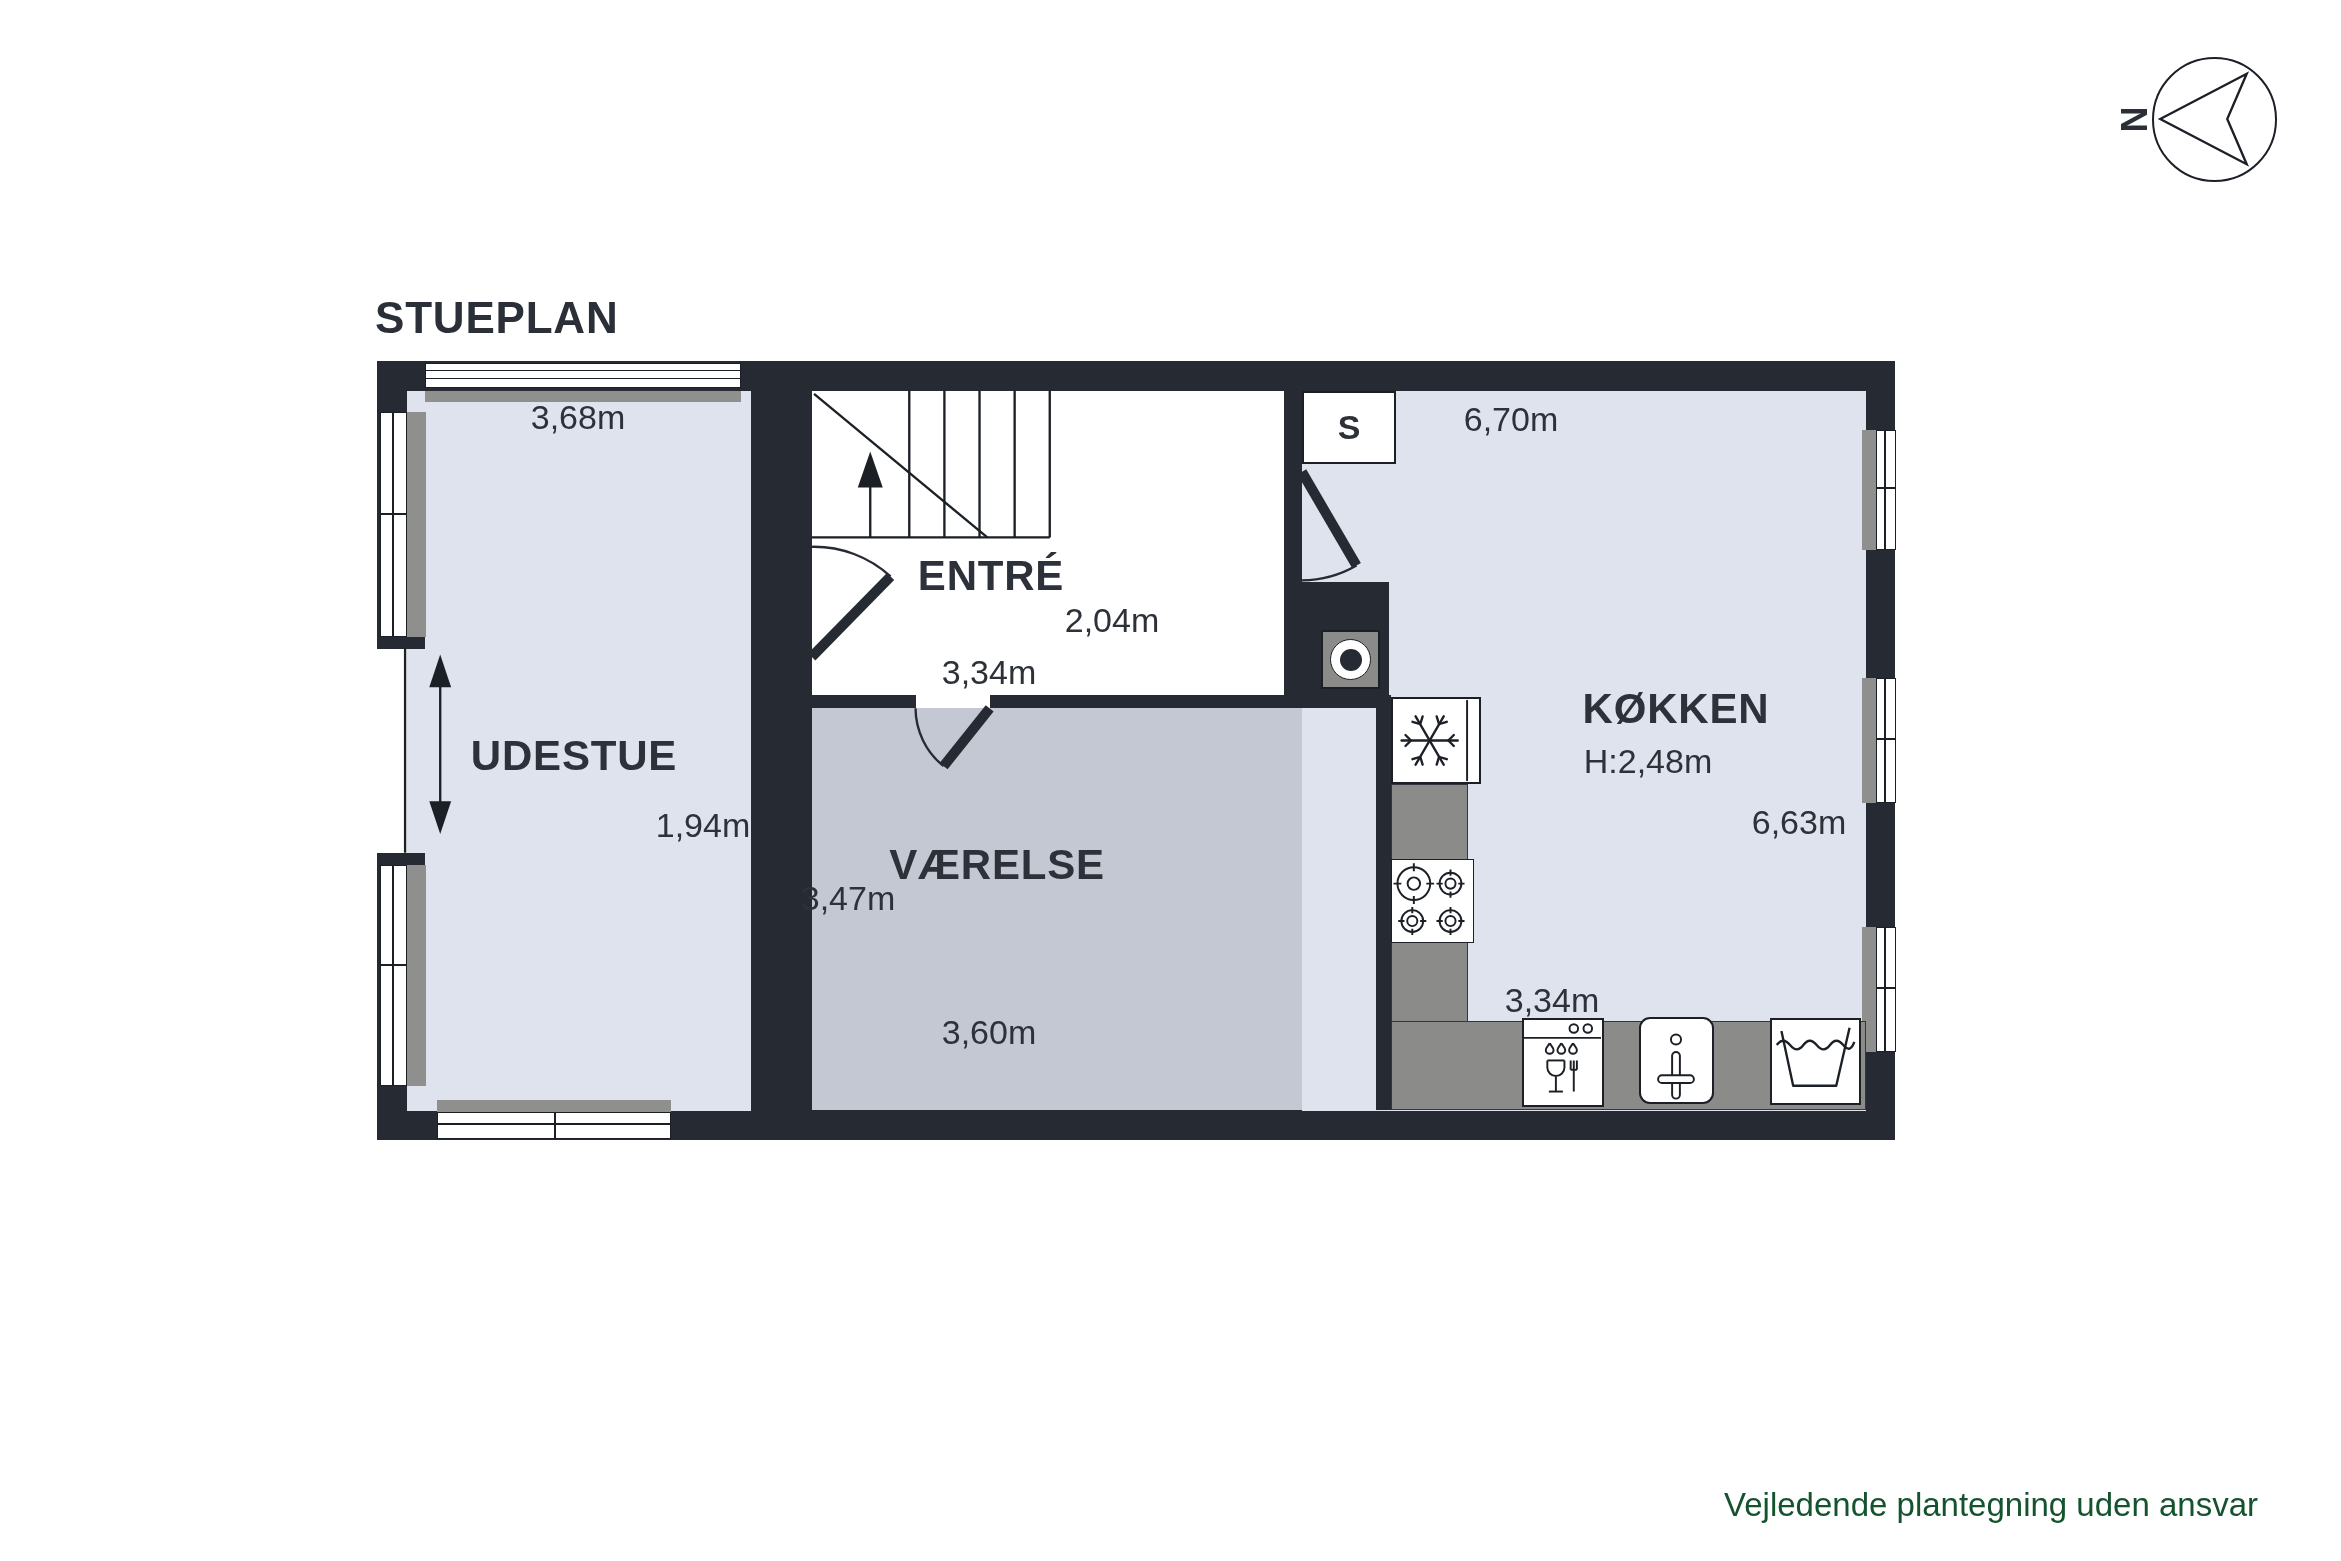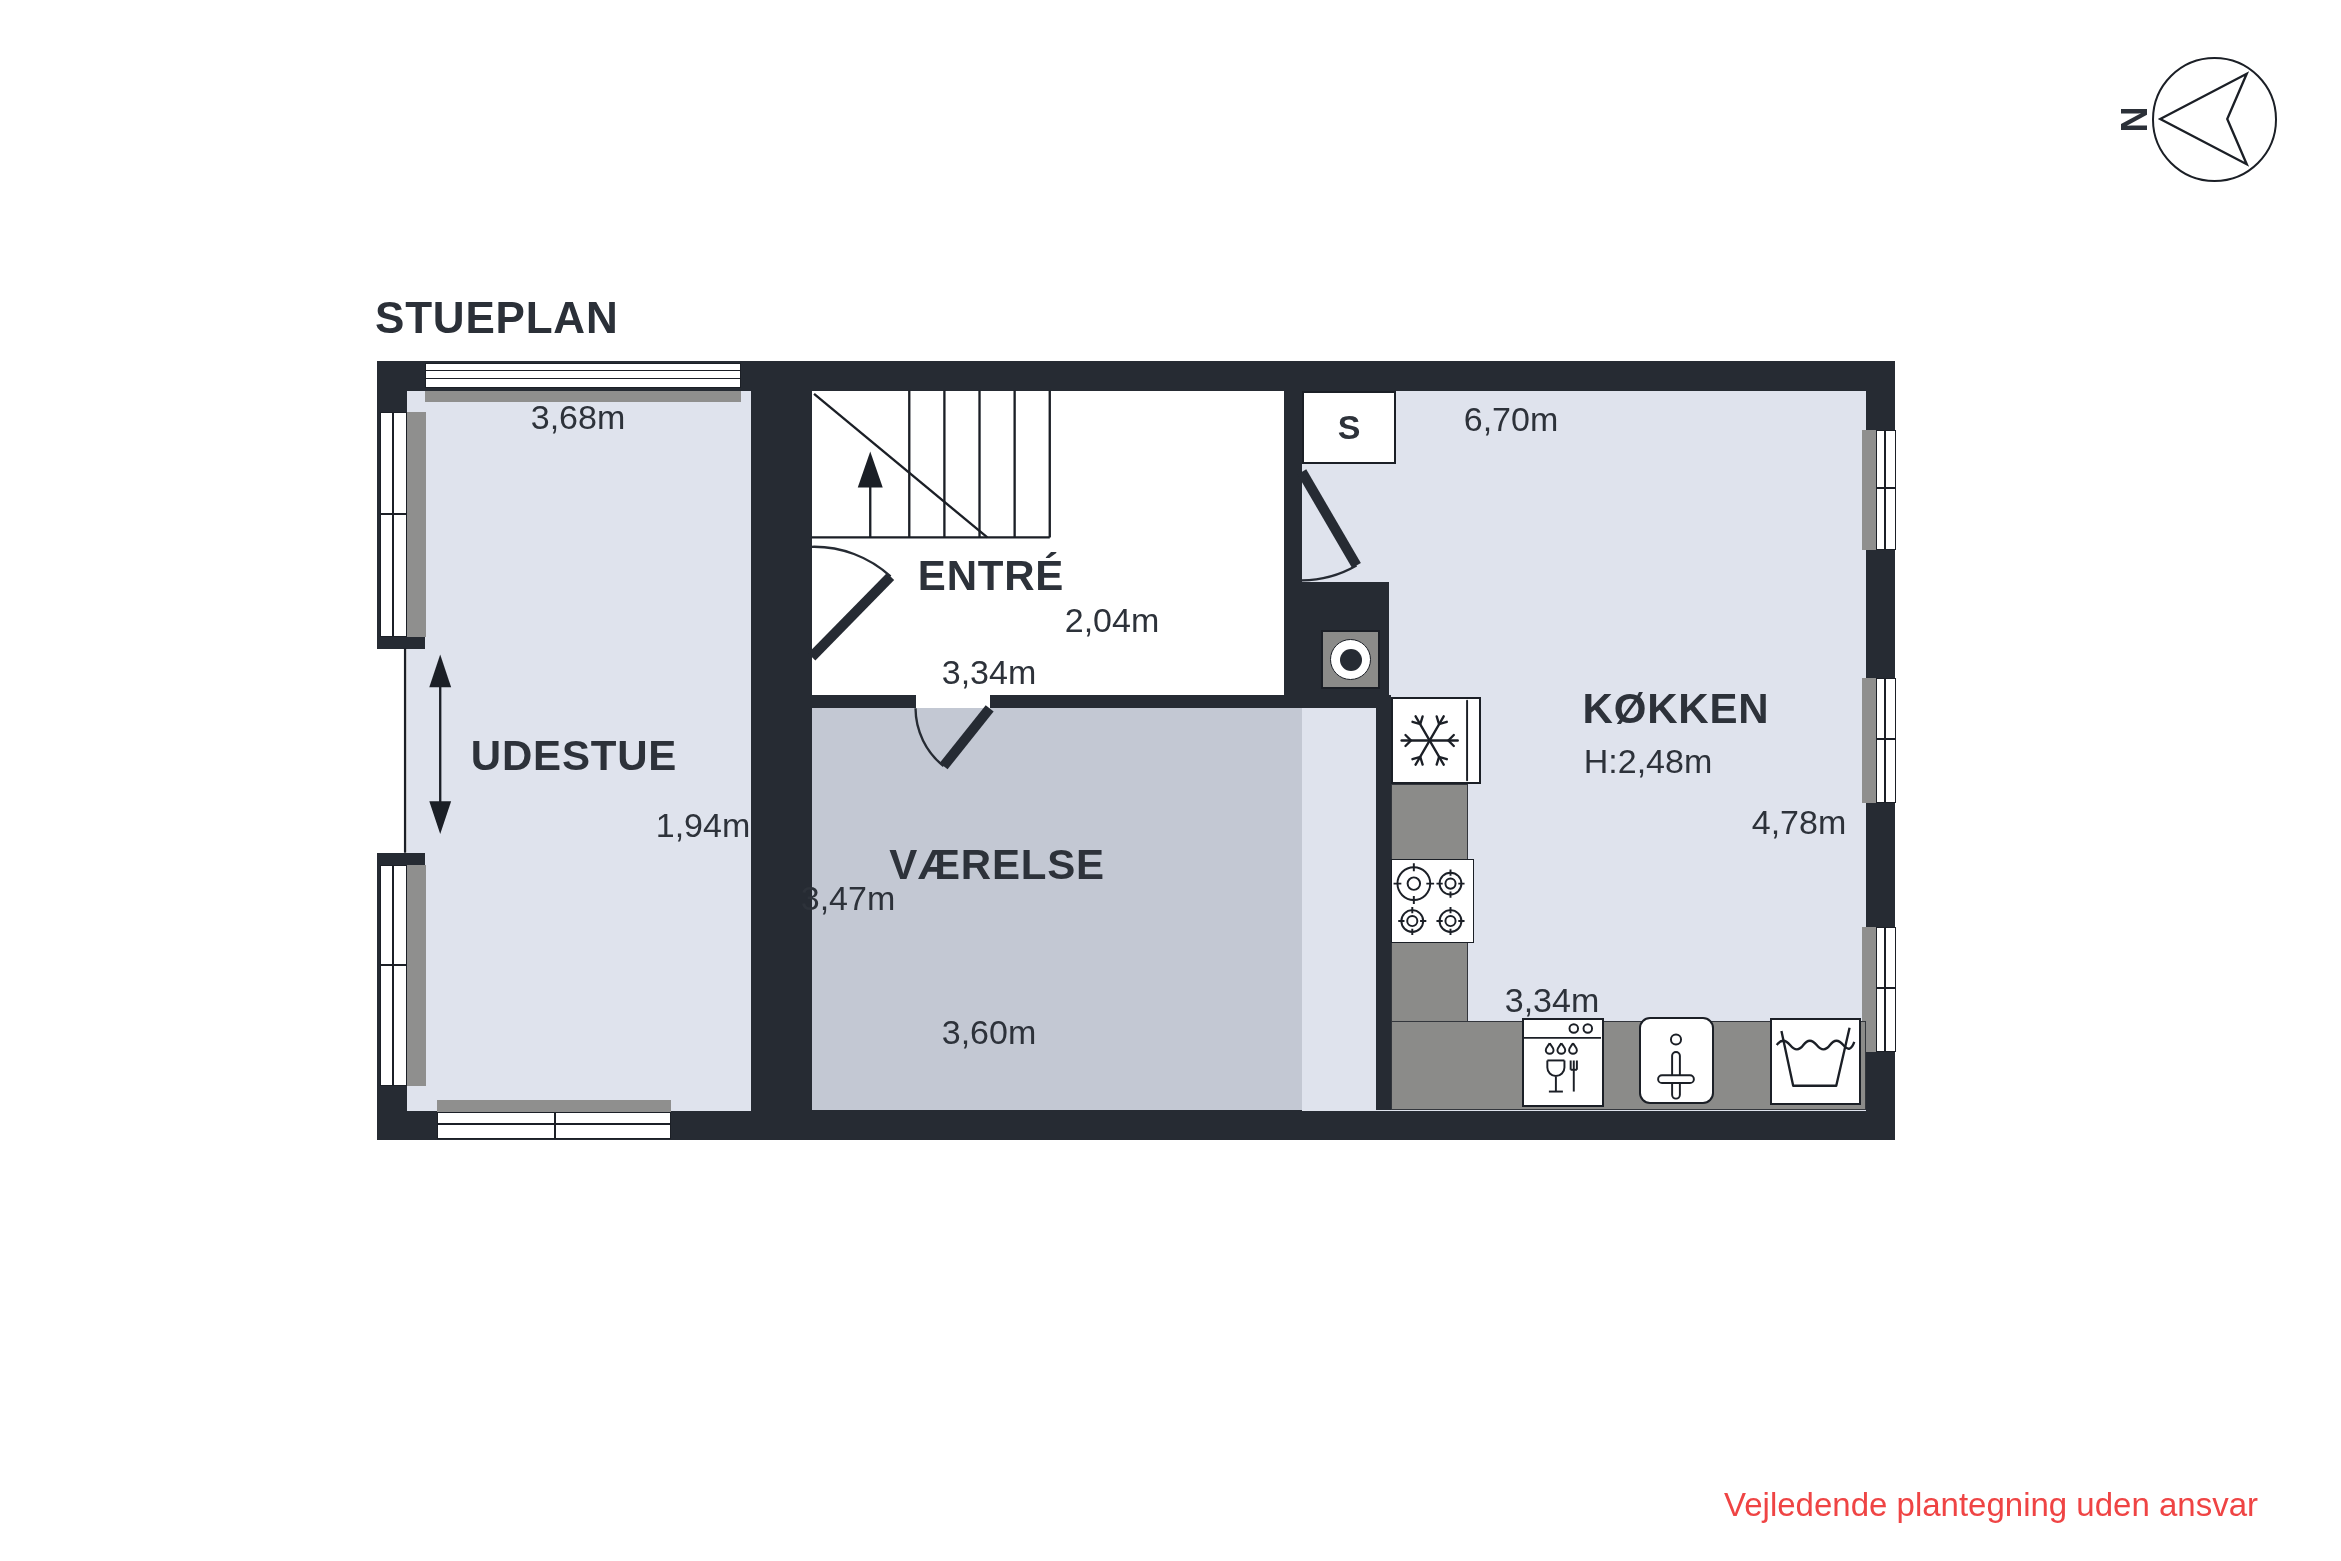--- a/index.html
+++ b/index.html
@@ -1,21 +1,21 @@
 <!DOCTYPE html>
 <html style="font-size:12.5px"><head>
 <meta charset="utf-8">
 <style>
   html,body{margin:0;padding:0;width:2342px;height:1561px;background:#ffffff;overflow:hidden;
             font-family:"Liberation Sans", sans-serif;}
   #canvas{position:relative;width:2342px;height:1561px;background:#ffffff;}
 
   .title{position:absolute;left:375px;top:293px;font-size:44px;font-weight:600;
          letter-spacing:0.8px;color:#2b3038;}
-  .footer{position:absolute;right:84px;top:1486px;font-size:33px;font-weight:400;color:#ef4444;}
+  .footer{position:absolute;right:84px;top:1486px;font-size:33px;font-weight:400;color:#14532d;}
 
   
   .plan{position:absolute;left:377px;top:361px;width:1518px;height:779px;background:#262b33;}
   .abs{position:absolute;}
   .floor-light{background:#dfe3ed;}
   .floor-white{background:#ffffff;}
   .floor-gray{background:#c3c8d3;}
   .wall{background:#262b33;}
   .erase{background:#ffffff;}
 
@@ -256,19 +256,19 @@
     <div class="lbl dim" style="left:735px;top:259px;">2,04m</div>
     <div class="lbl dim" style="left:612px;top:311px;">3,34m</div>
 
     <div class="lbl room-name" style="left:608px;top:504px;margin-left:12px;">VÆRELSE</div>
     <div class="lbl dim" style="left:471px;top:537px;">3,47m</div>
     <div class="lbl dim" style="left:612px;top:671px;">3,60m</div>
 
     <div class="lbl room-name" style="left:1299px;top:348px;">KØKKEN</div>
     <div class="lbl dim" style="left:1271px;top:400px;">H:2,48m</div>
     <div class="lbl dim" style="left:1134px;top:58px;">6,70m</div>
-    <div class="lbl dim" style="left:1422px;top:461px;">4,78m</div>
+    <div class="lbl dim" style="left:1422px;top:461px;">6,63m</div>
     <div class="lbl dim" style="left:1175px;top:639px;">3,34m</div>
   </div>
 
   <div class="footer">Vejledende plantegning uden ansvar</div>
 </div>
 
 
 </body></html>

